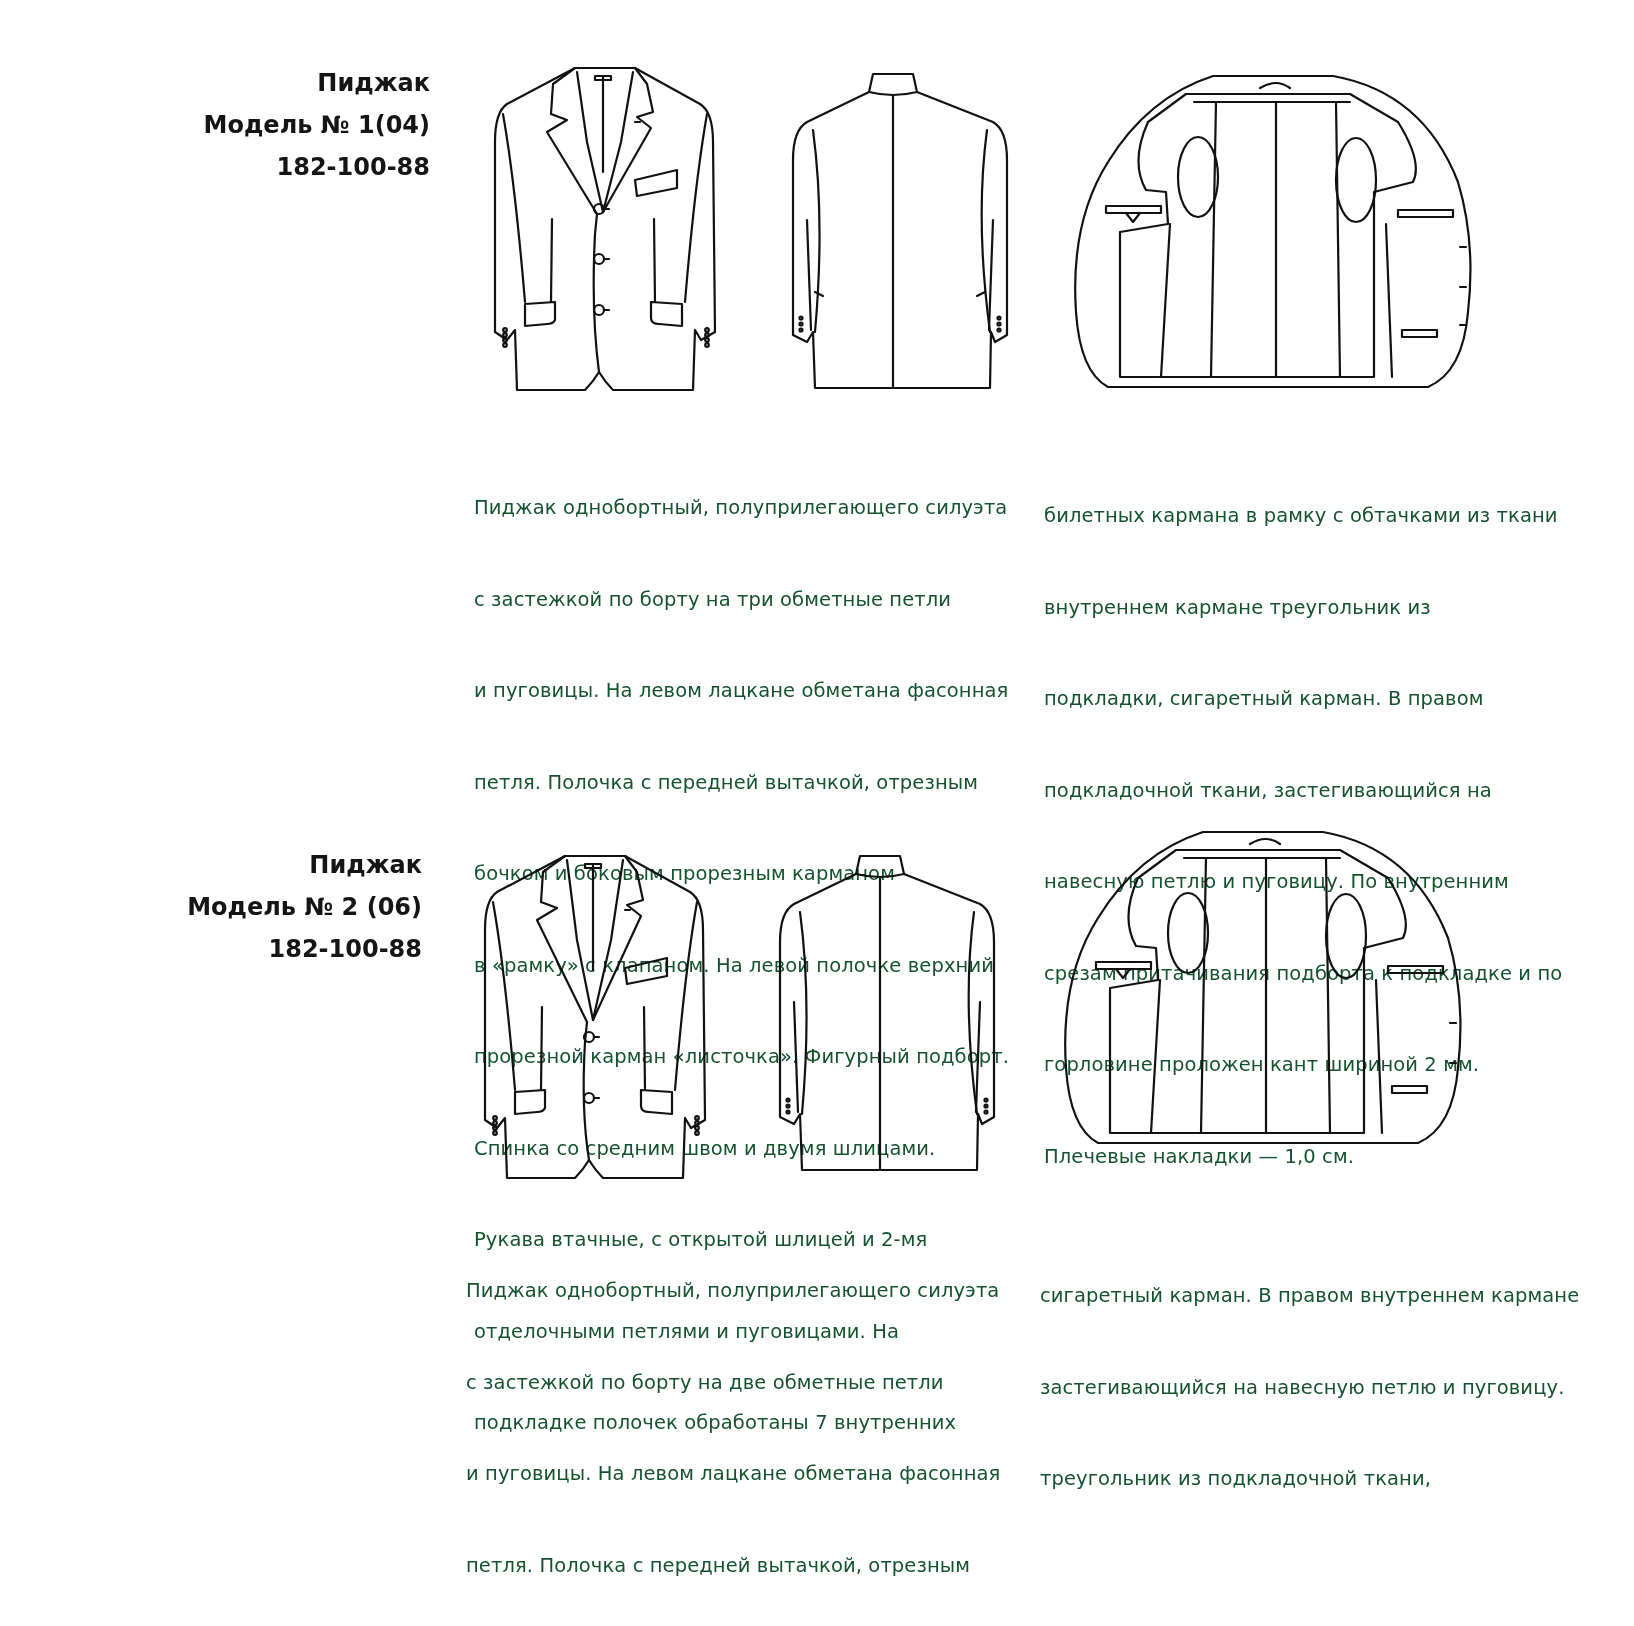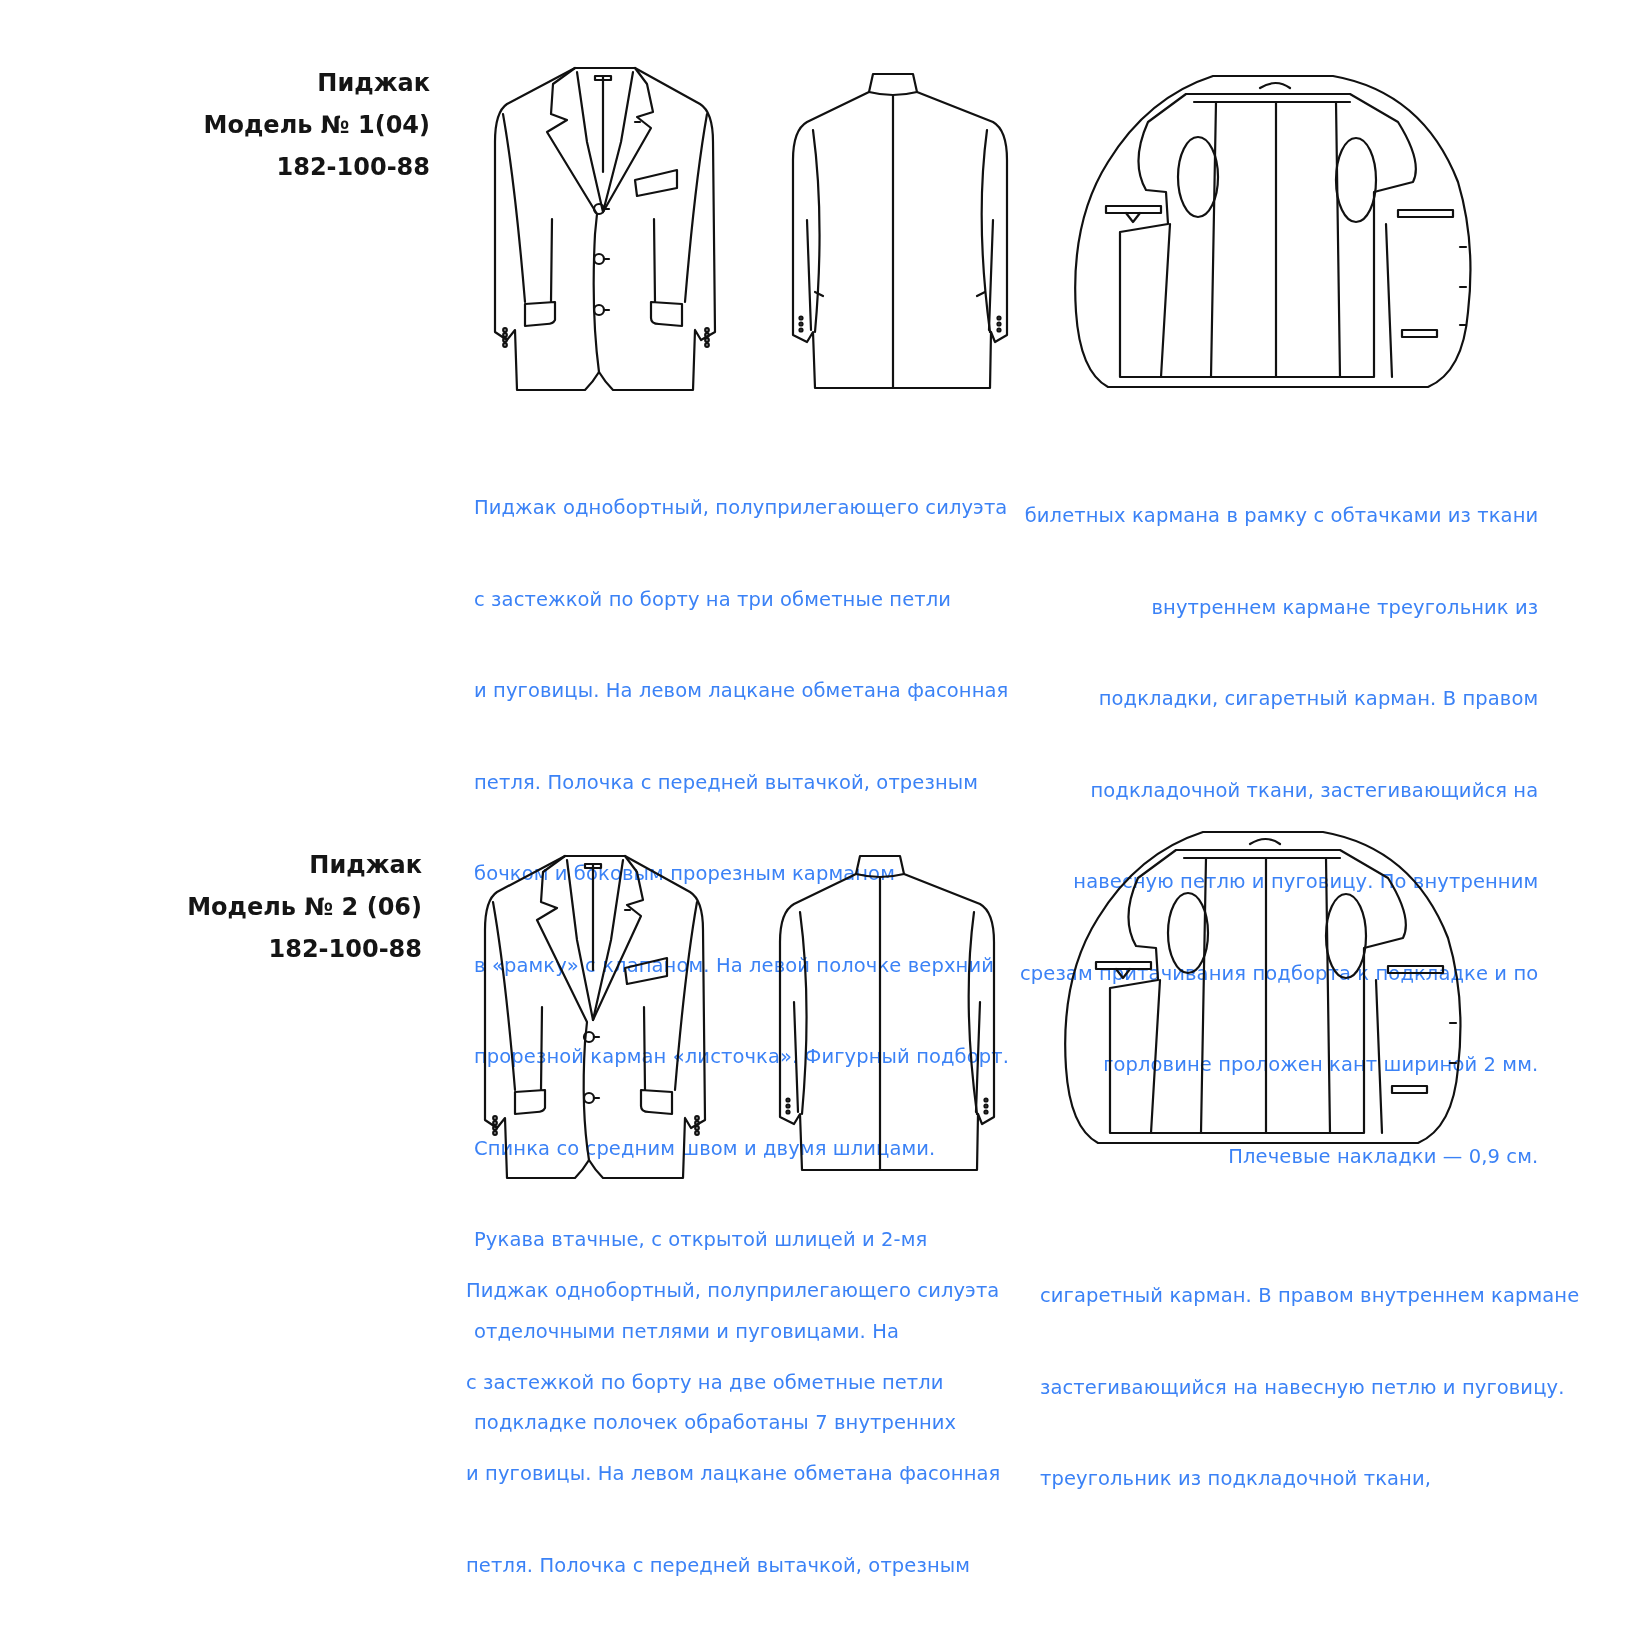--- a/index.html
+++ b/index.html
@@ -4,21 +4,21 @@
   <style>
     html, body { margin: 0; padding: 0; background: #ffffff; }
     body { width: 1634px; height: 1626px; position: relative; overflow: hidden;
            font-family: "DejaVu Sans", sans-serif; color: #1a1a1a; }
     .model { position: absolute; left: 0; width: 1634px; }
     .title-block { position: absolute; text-align: right; font-weight: bold;
                    font-size: 24px; line-height: 42px; color: #151515; }
     .title-block div { white-space: nowrap; }
     .fig { position: absolute; }
     .fig svg { display: block; }
-    .desc { position: absolute; font-size: 19.5px; line-height: 30.5px; color: #3b82f6;
+    .desc { position: absolute; font-size: 19.5px; line-height: 30.5px; color: #14532d;
             white-space: pre; letter-spacing: 0.1px; }
     svg path, svg line, svg ellipse, svg rect, svg circle, svg polyline, svg polygon {
       fill: none; stroke: #111; stroke-width: 2.2; stroke-linejoin: round; stroke-linecap: round;
     }
   </style>
 </head>
 <body>
 
 <section class="model" style="top:0;height:800px;">
   <div class="title-block" style="right:1204px;top:62px;">
@@ -120,29 +120,29 @@
     <div>и пуговицы. На левом лацкане обметана фасонная</div>
     <div>петля. Полочка с передней вытачкой, отрезным</div>
     <div>бочком и боковым прорезным карманом</div>
     <div>в «рамку» с клапаном. На левой полочке верхний</div>
     <div>прорезной карман «листочка». Фигурный подборт.</div>
     <div>Спинка со средним швом и двумя шлицами.</div>
     <div>Рукава втачные, с открытой шлицей и 2-мя</div>
     <div>отделочными петлями и пуговицами. На</div>
     <div>подкладке полочек обработаны 7 внутренних</div>
   </div>
-  <div class="desc" style="left:1020px;top:440px;text-align:right;">
+  <div class="desc" style="left:1044px;top:440px;">
     <div>билетных кармана в рамку с обтачками из ткани</div>
     <div>внутреннем кармане треугольник из</div>
     <div>подкладки, сигаретный карман. В правом</div>
     <div>подкладочной ткани, застегивающийся на</div>
     <div>навесную петлю и пуговицу. По внутренним</div>
     <div>срезам притачивания подборта к подкладке и по</div>
     <div>горловине проложен кант шириной 2 мм.</div>
-    <div>Плечевые накладки — 0,9 см.</div>
+    <div>Плечевые накладки — 1,0 см.</div>
   </div>
 </section>
 
 <section class="model" style="top:800px;height:826px;">
   <div class="title-block" style="right:1212px;top:44px;">
     <div>Пиджак</div>
     <div>Модель № 2 (06)</div>
     <div>182-100-88</div>
   </div>
 

